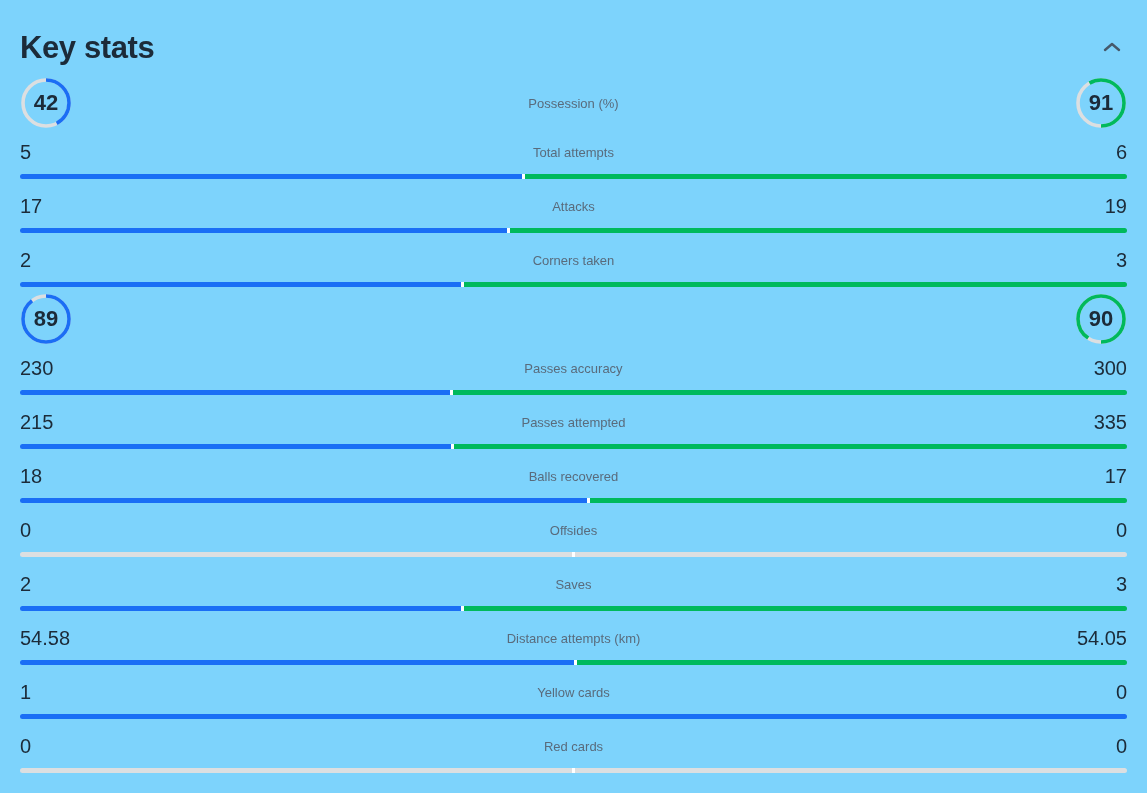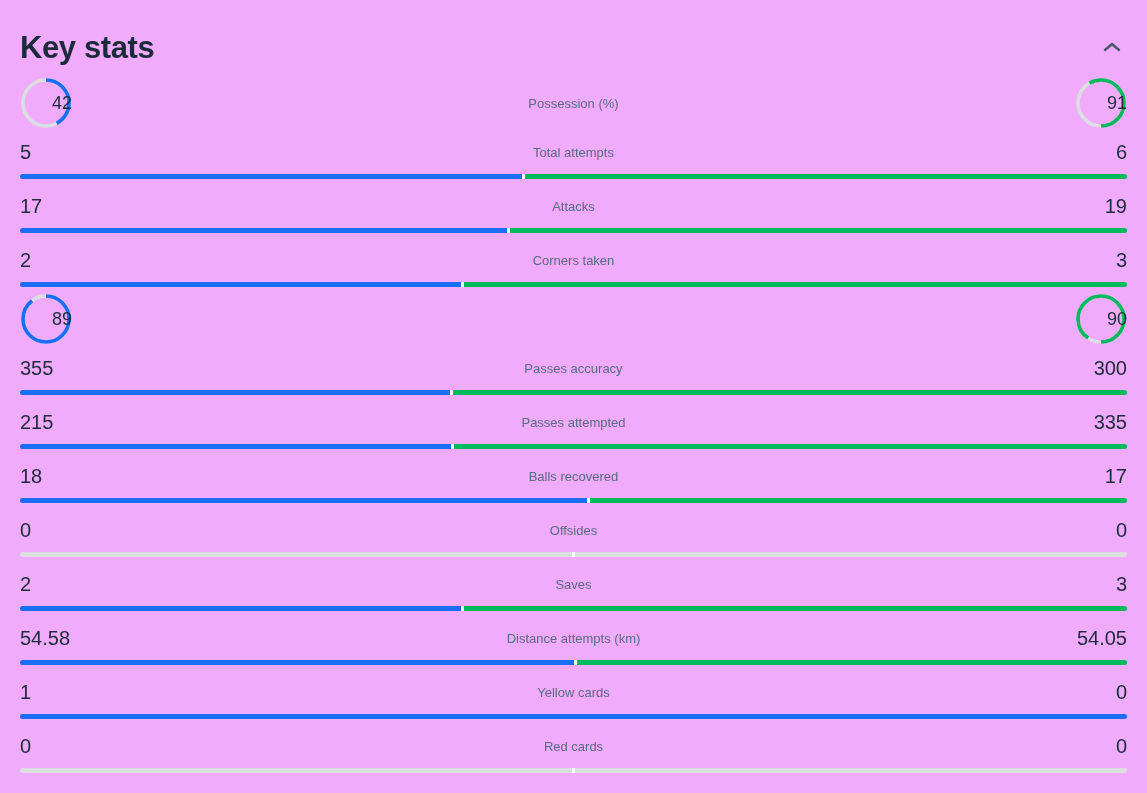--- a/index.html
+++ b/index.html
@@ -7,21 +7,21 @@
     width: 1147px;
     height: 793px;
     background: #ffffff;
     font-family: "Liberation Sans", sans-serif;
     overflow: hidden;
   }
   .panel {
     position: relative;
     width: 1147px;
     height: 793px;
-    background: #f0abfc;
+    background: #7dd3fc;
     padding: 0 20px;
   }
   
   .panel-header {
     display: flex;
     align-items: center;
     justify-content: space-between;
     height: 76px;
     padding-top: 18px;
   }
@@ -99,29 +99,30 @@
   
   .donut-wrap {
     width: 52px;
     height: 52px;
     position: relative;
     flex: 0 0 auto;
   }
   .donut-wrap svg { display: block; }
   .donut-text {
     position: absolute;
-    top: 0; left: 16px;
+    top: 0; left: 0;
     width: 52px;
     height: 52px;
     display: flex;
     align-items: center;
     justify-content: center;
-    font-size: 18px;
+    font-size: 22px;
     color: #1c2b39;
     line-height: 1;
+    font-weight: bold;
   }
 </style>
 </head>
 <body>
 
 <div class="panel">
 
   <div class="panel-header">
     <div class="panel-title">Key stats</div>
     <button class="collapse-btn">
@@ -200,21 +201,21 @@
             <svg width="52" height="52" viewBox="0 0 52 52" aria-hidden="true">
               <circle cx="26" cy="26" r="23" fill="none" stroke="#dcdfe1" stroke-width="3.6"></circle>
               <circle cx="26" cy="26" r="23" fill="none" stroke="#00b95c" stroke-width="3.6" stroke-linecap="butt" stroke-dasharray="130.06193585861743 14.451326206513045" transform="rotate(-90 26 26) scale(-1 1) translate(-52 0)"></circle>
             </svg>
             <div class="donut-text">90</div>
           </div>
         </div>
       </div>
       <div class="stat-row">
         <div class="row-values">
-          <div class="val">355</div>
+          <div class="val">230</div>
           <div class="stat-label">Passes accuracy</div>
           <div class="val right">300</div>
         </div>
         <div class="bar">
           <div class="bar-seg home" style="width: calc(39% - 1.5px);"></div>
           <div class="bar-gap"></div>
           <div class="bar-seg away" style="width: calc(61% - 1.5px);"></div>
         </div>
       </div>
       <div class="stat-row">

